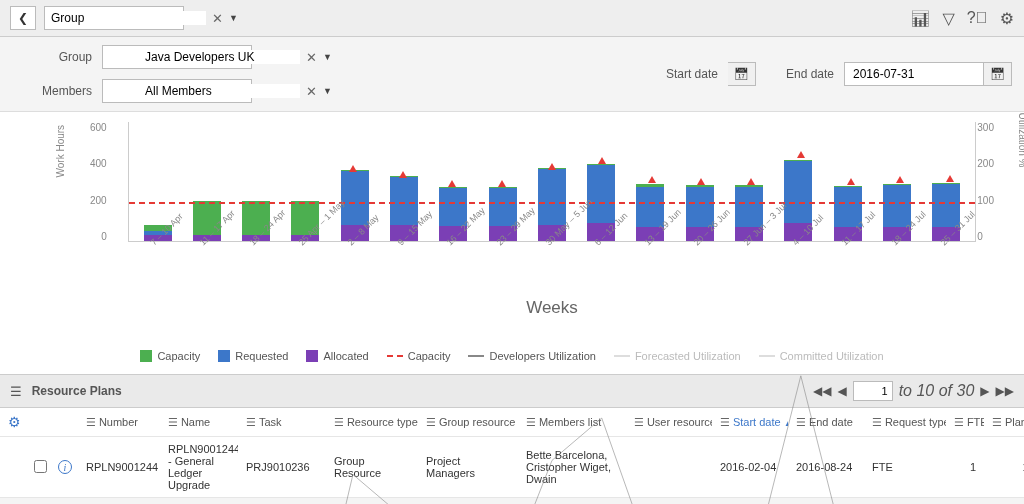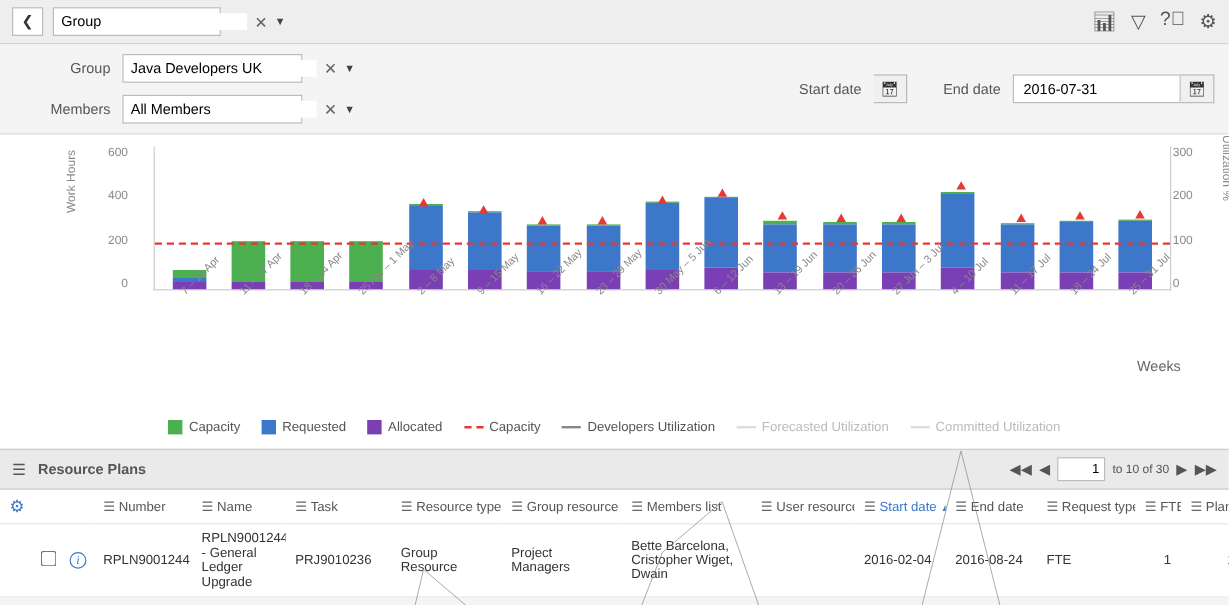--- a/index.html
+++ b/index.html
@@ -11,21 +11,21 @@
 .search-x { cursor: pointer; color: #666; font-size: 13px; }
 .caret { font-size: 9px; color: #444; cursor: pointer; }
 .spacer { flex: 1; }
 .top-actions { display: flex; gap: 12px; color: #555; }
 .top-icon { cursor: pointer; font-size: 16px; }
 .filter-row { display: flex; align-items: center; padding: 8px 12px; gap: 30px; background: #f4f4f4; border-bottom: 1px solid #ddd; }
 .filter-col { display: flex; flex-direction: column; gap: 10px; }
 .filter-pair { display: flex; align-items: center; gap: 10px; }
 .filter-label { width: 80px; text-align: right; color: #555; font-size: 12px; }
 .filter-input { display: flex; align-items: center; background: #fff; border: 1px solid #bbb; height: 24px; width: 150px; padding: 0 6px; gap: 6px; }
-.filter-input input { border: none; outline: none; flex: 1; font-size: 12px; }
+.filter-input input { border: none; outline: none; flex: 1; font-size: 12px; margin-left: 36px; }
 .date-group { display: flex; align-items: center; gap: 10px; }
 .date-label { color: #555; font-size: 12px; }
 .date-wrap { display: flex; }
 .date-field { background: #fff; border: 1px solid #bbb; height: 24px; width: 140px; padding: 4px 8px; font-size: 12px; }
 .date-btn { width: 28px; height: 24px; border: 1px solid #bbb; border-left: none; background: #f0f0f0; display: flex; align-items: center; justify-content: center; cursor: pointer; }
 
 .chart-zone { position: relative; padding: 10px 40px 0 120px; height: 230px; }
 .y-axis-left { position: absolute; left: 90px; top: 10px; height: 120px; display: flex; flex-direction: column; justify-content: space-between; align-items: flex-end; font-size: 10px; color: #888; }
 .y-axis-right { position: absolute; right: 30px; top: 10px; height: 120px; display: flex; flex-direction: column; justify-content: space-between; align-items: flex-start; font-size: 10px; color: #888; }
 .y-label-left { position: absolute; left: 60px; top: 60px; transform: rotate(-90deg); transform-origin: left center; font-size: 10px; color: #888; }
@@ -35,39 +35,39 @@
 .bar-col { width: 28px; display: flex; flex-direction: column-reverse; position: relative; }
 .seg { width: 100%; }
 .seg.alloc { background: #7b3fb5; }
 .seg.req { background: #3c77c9; }
 .seg.avail { background: #4caf50; }
 .capacity-line { position: absolute; left: 0; right: 0; border-top: 2px dashed #e53935; }
 .util-line { position: absolute; inset: 0; }
 .tri { position: absolute; width: 0; height: 0; border-left: 4px solid transparent; border-right: 4px solid transparent; border-bottom: 7px solid #e53935; transform: translate(-50%, -100%); }
 .x-labels { display: flex; justify-content: space-around; padding: 4px 12px 0 12px; height: 56px; }
 .x-label { font-size: 9px; color: #888; transform: rotate(-45deg); transform-origin: top left; white-space: nowrap; width: 28px; text-align: left; padding-left: 8px; }
-.x-title { text-align: right; font-size: 12px; color: #666; margin-top: 0px; }
+.x-title { text-align: center; font-size: 17px; color: #666; margin-top: 0px; }
 
 .legend-row { display: flex; justify-content: center; gap: 18px; padding: 8px 0 12px; font-size: 11px; color: #555; flex-wrap: wrap; }
 .legend-item { display: flex; align-items: center; gap: 5px; }
 .swatch { width: 12px; height: 12px; }
 .swatch.green { background: #4caf50; } .swatch.blue { background: #3c77c9; } .swatch.purple { background: #7b3fb5; }
 .dash-red { width: 16px; border-top: 2px dashed #e53935; }
 .line-gray { width: 16px; border-top: 2px solid #888; }
 .legend-faded { color: #bbb; }
 .line-faded { width: 16px; border-top: 2px solid #ddd; }
 
 .grid-header { display: flex; align-items: center; background: #eaeaea; border-top: 1px solid #ccc; border-bottom: 1px solid #ccc; padding: 6px 10px; gap: 10px; }
 .hamb { cursor: pointer; font-size: 13px; color: #555; }
 .grid-title { font-weight: bold; color: #555; }
 .grid-subtitle { color: #888; }
 .pager { margin-left: auto; display: flex; align-items: center; gap: 6px; color: #555; }
 .pager-btn { cursor: pointer; font-size: 12px; }
 .page-input { width: 40px; text-align: right; border: 1px solid #bbb; height: 20px; padding: 2px 4px; font-size: 11px; }
-.pager-text { font-size: 10px; }
+.pager-text { font-size: 16px; font-style: italic; }
 
 .table-wrap { overflow-x: hidden; }
 table { border-collapse: collapse; width: 100%; table-layout: fixed; }
 th, td { text-align: left; padding: 6px 8px; font-size: 11px; border-bottom: 1px solid #e6e6e6; vertical-align: middle; overflow: hidden; }
 th { color: #555; font-weight: normal; white-space: nowrap; }
 .col-icon { font-size: 11px; color: #666; margin-right: 3px; }
 .gear-col { width: 30px; text-align: center; }
 .chk-col { width: 26px; text-align: center; }
 .info-col { width: 30px; text-align: center; }
 .gear-icon { color: #3c77c9; cursor: pointer; font-size: 14px; }

